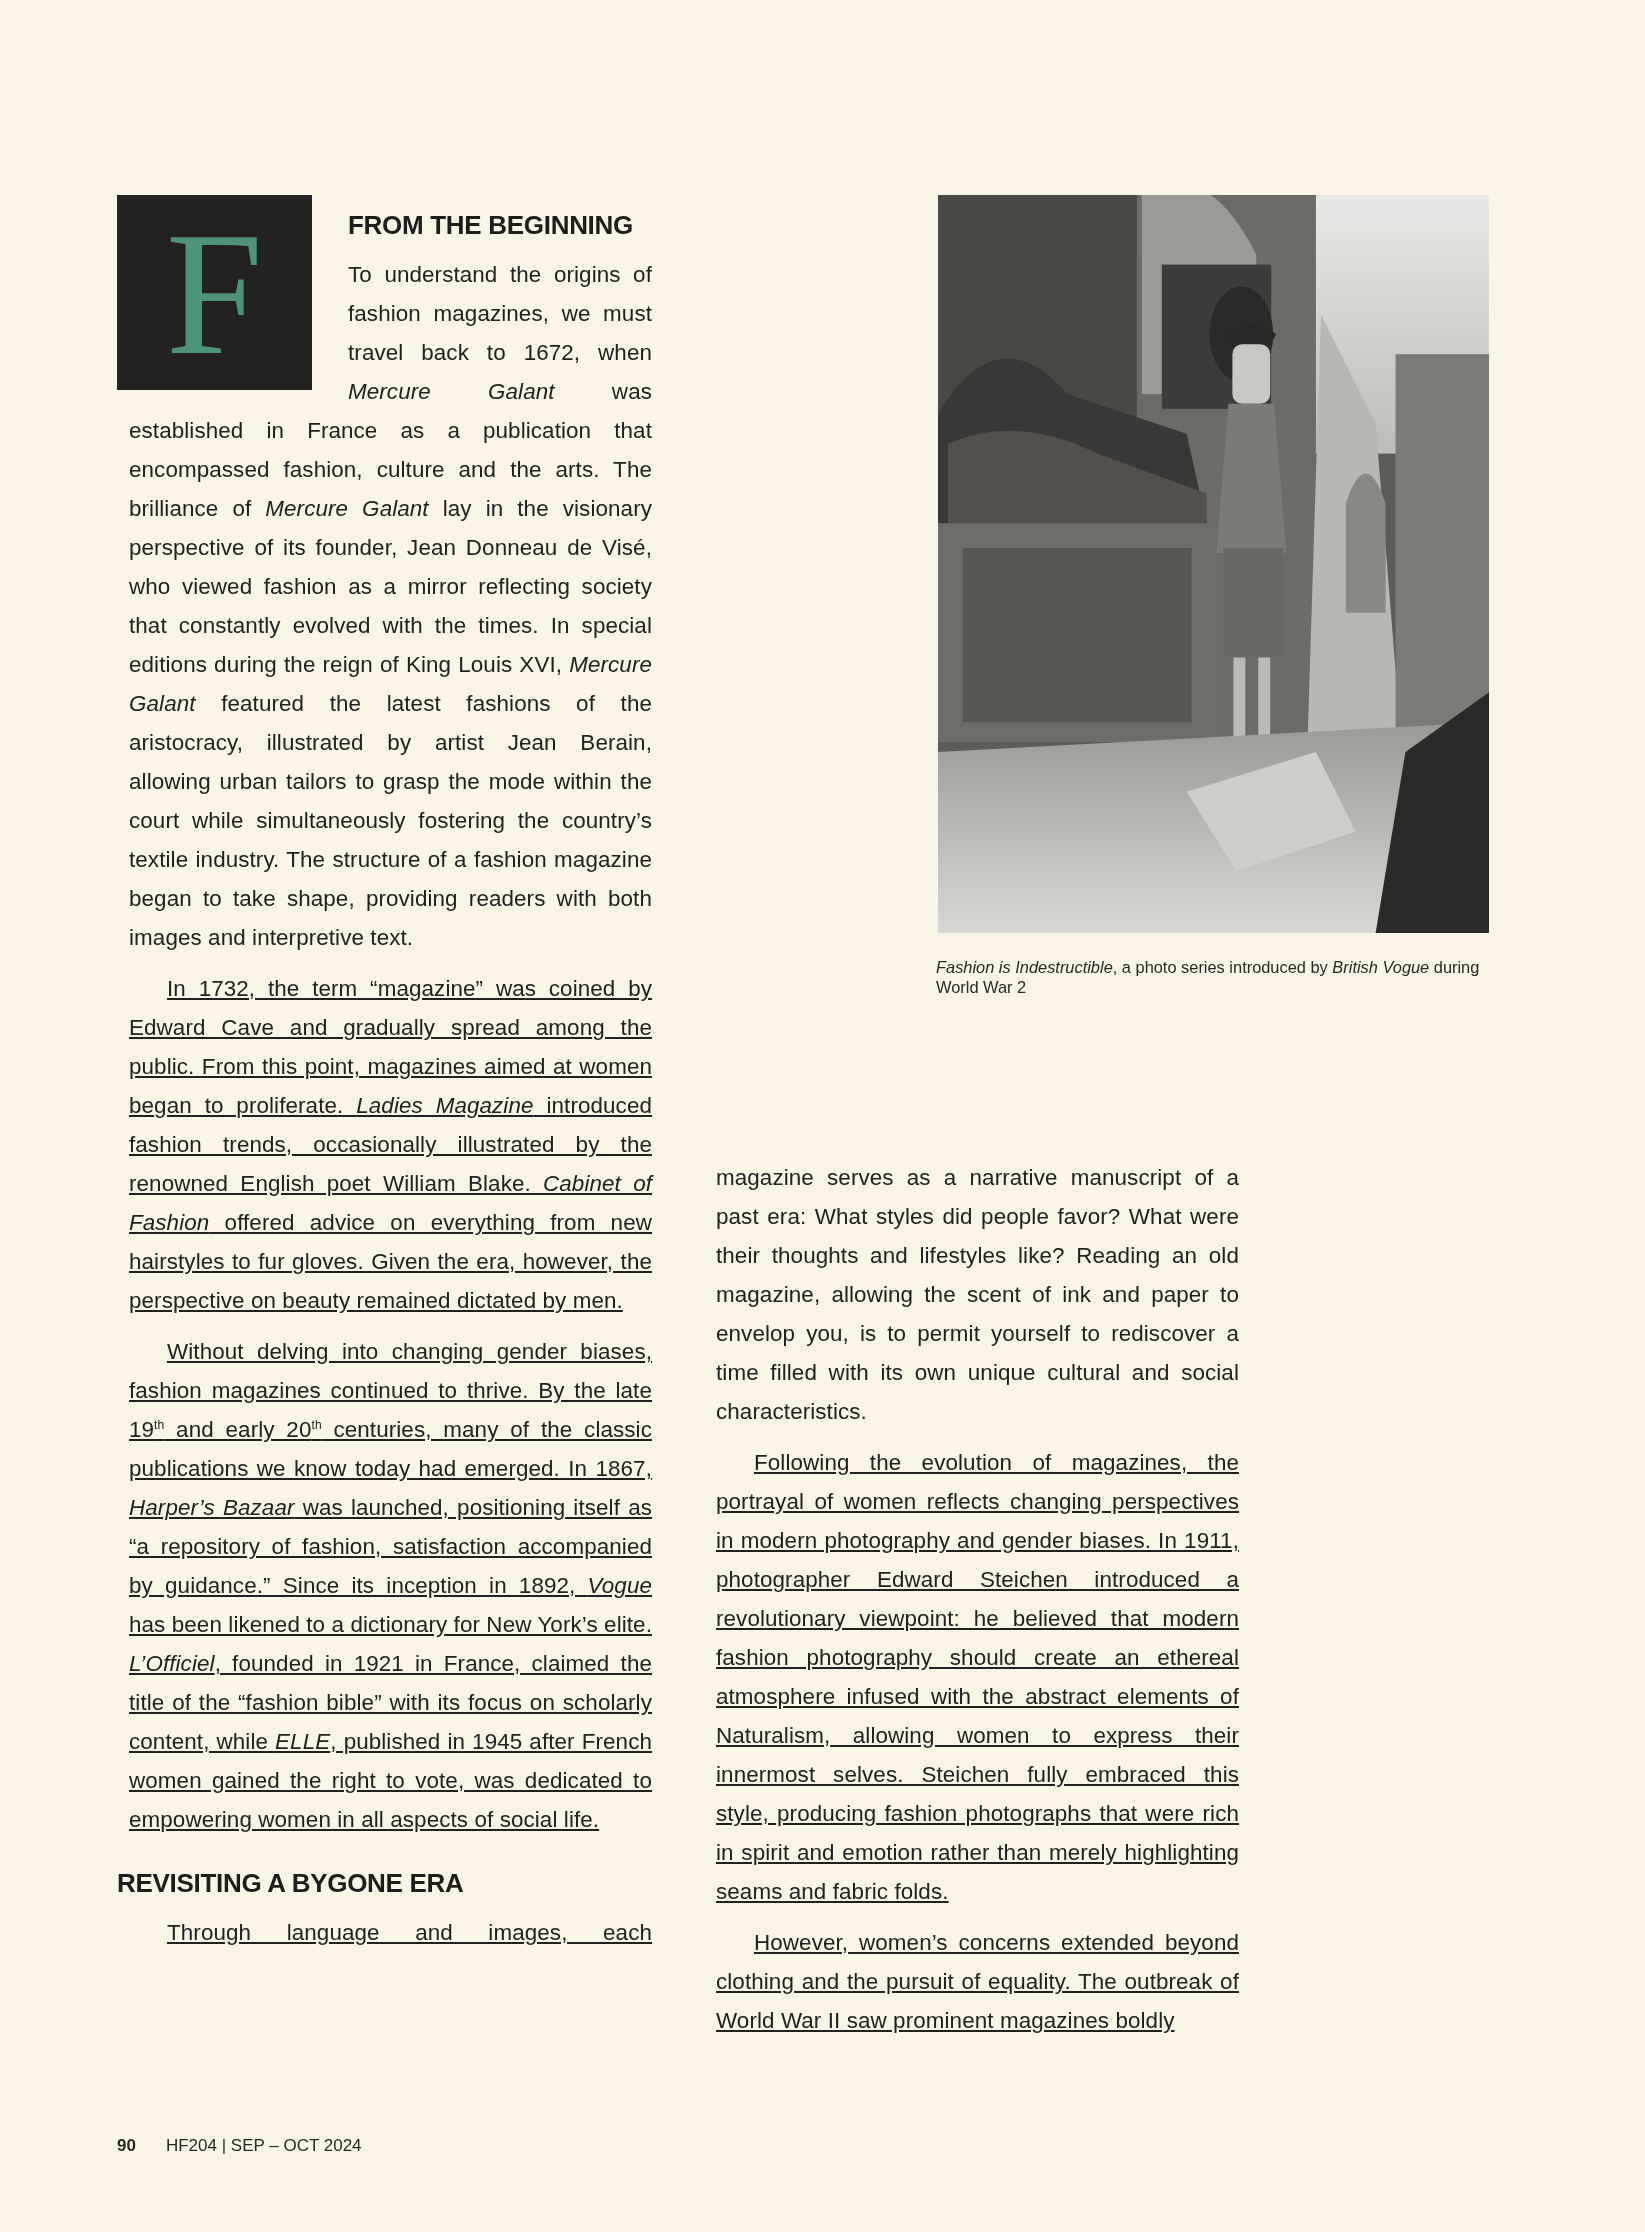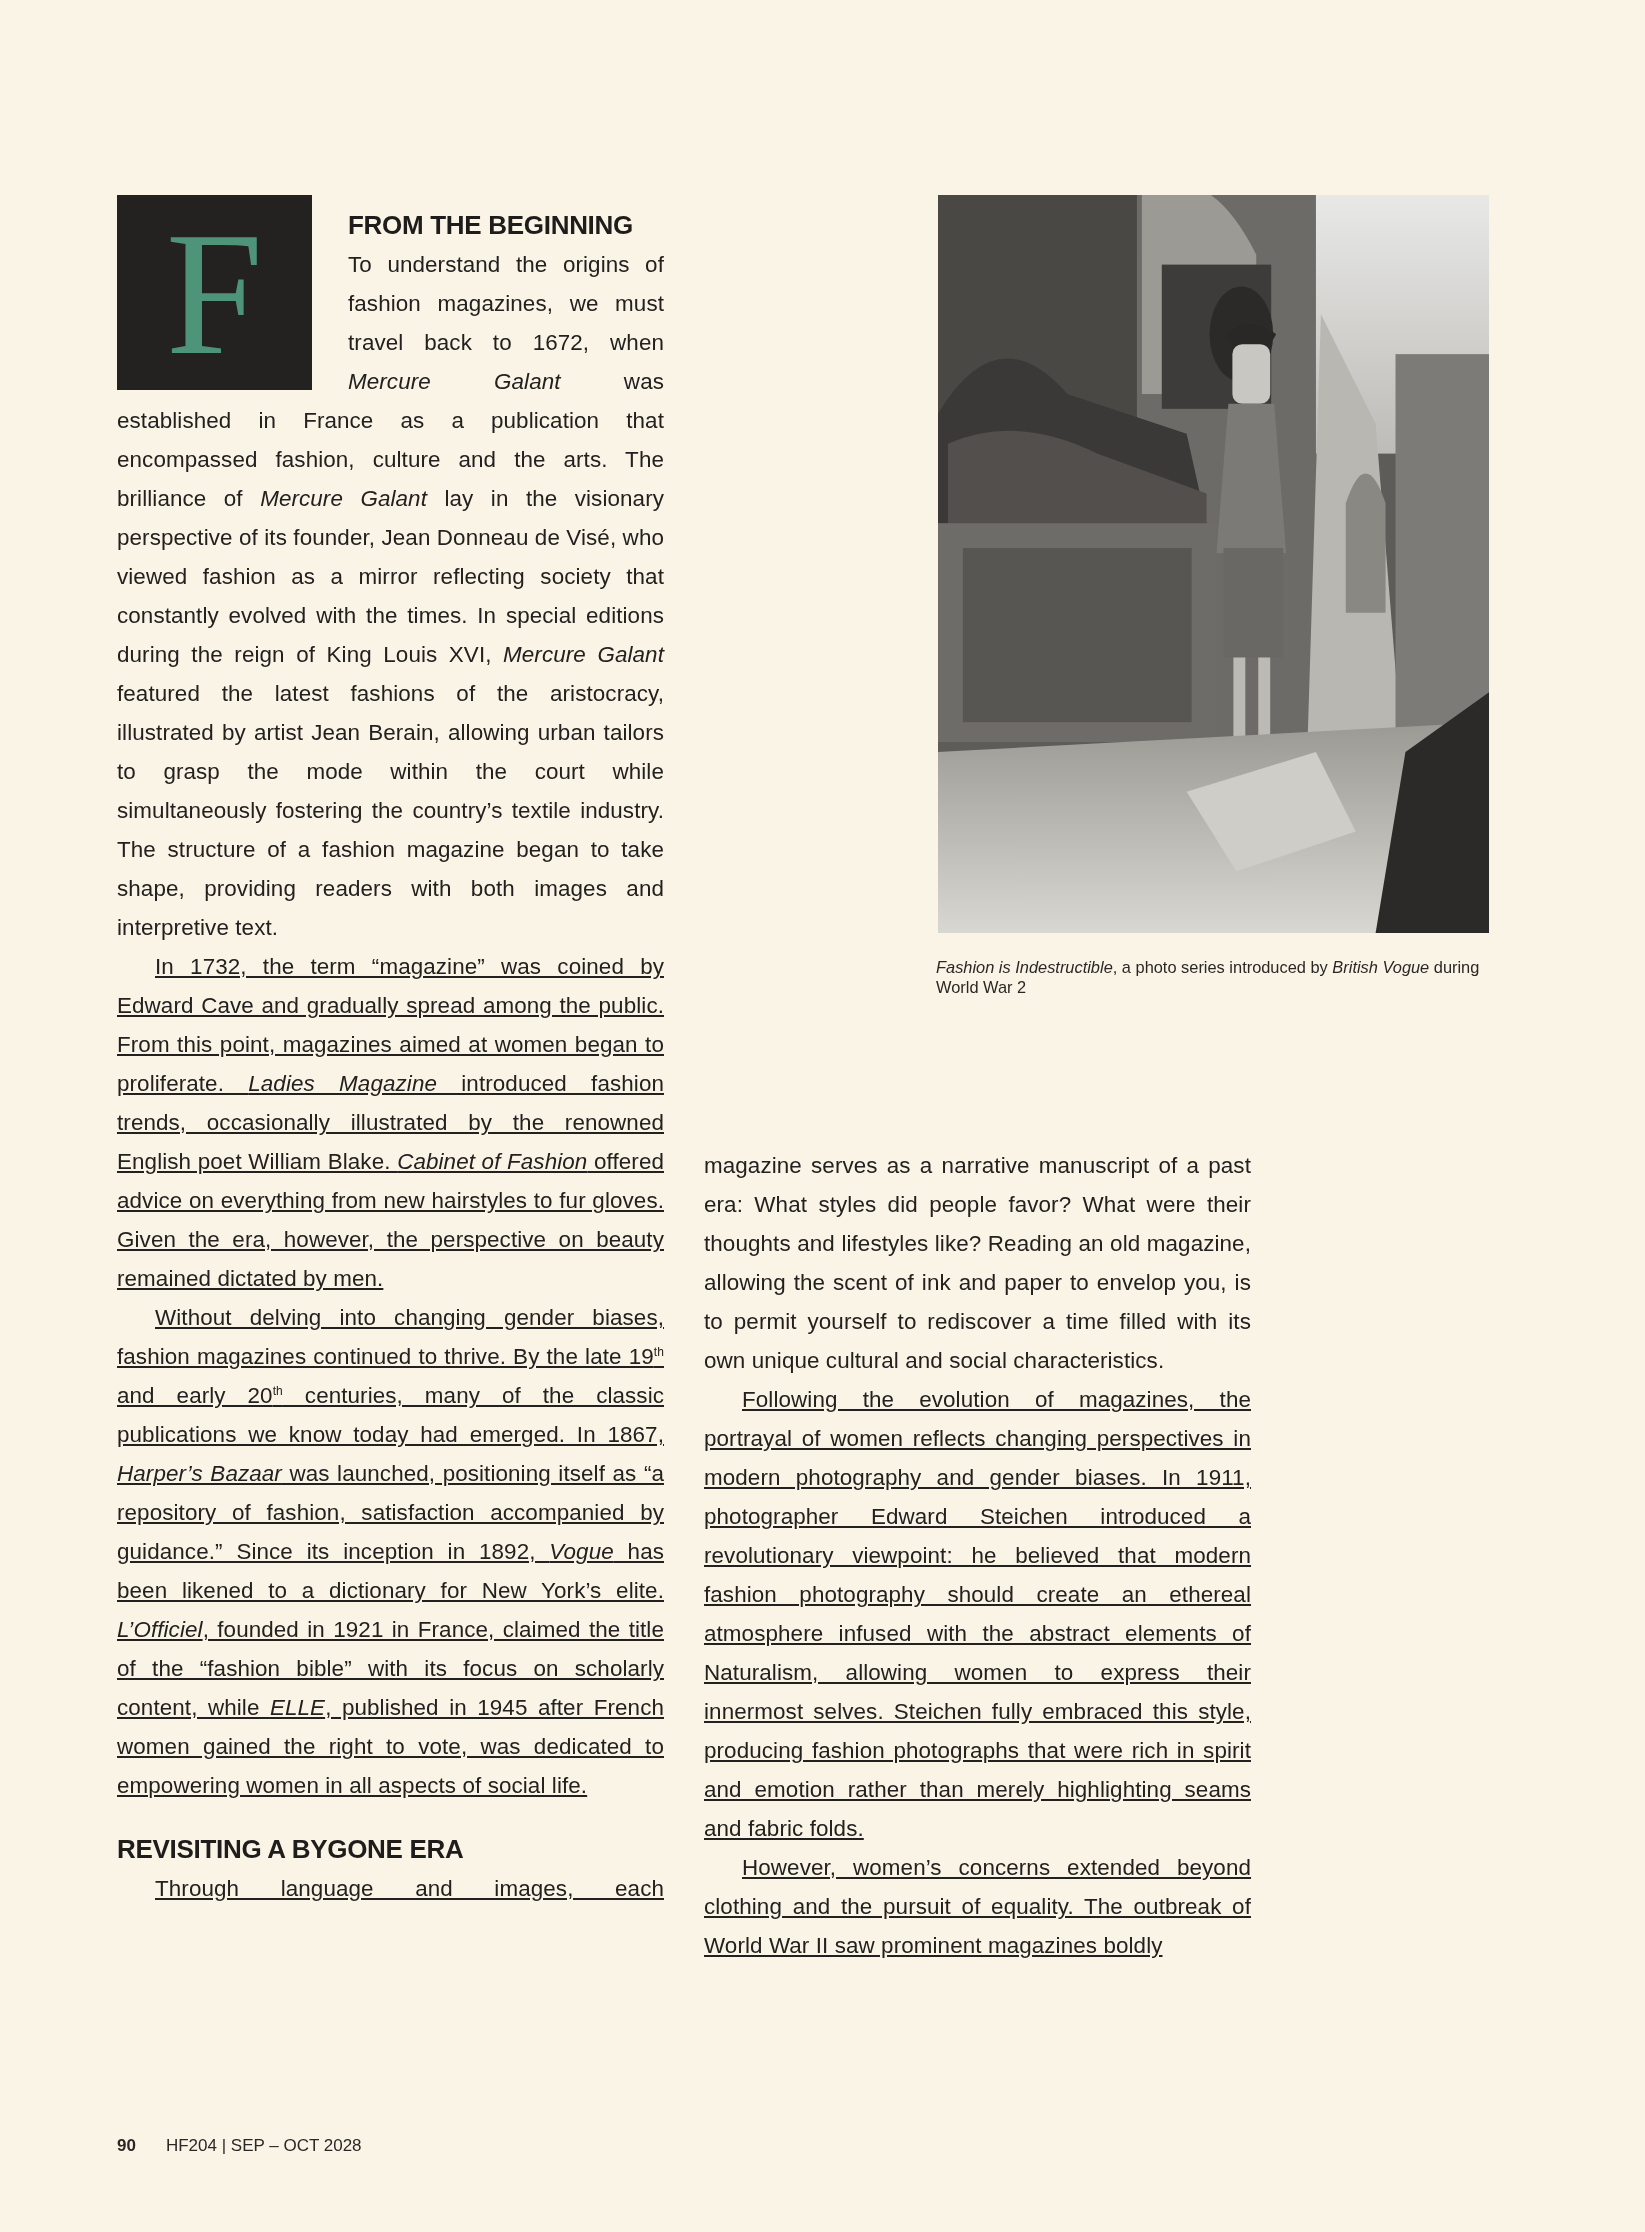--- a/index.html
+++ b/index.html
@@ -4,21 +4,21 @@
 <style>
   html, body { margin:0; padding:0; }
   body {
     width:1646px; height:2233px; background:#faf4e6; position:relative; overflow:hidden;
     font-family:"Liberation Sans", sans-serif; color:#232120;
   }
   .col {
     position:absolute; width:547px; font-size:22.4px; line-height:39px;
     text-align:justify; letter-spacing:0.1px;
   }
-  .col p { margin:0; }
+  .col p { margin:12px; }
   .col p.indent { text-indent:38px;text-decoration:underline; }
   #col1 { left:117px; top:207px; }
   #col2 { left:704px; top:1146px; }
   .dropcap {
     float:left; width:195px; height:195px; background:#242220;
     margin:-12px 36px 8px 0; position:relative;
   }
   .dropcap span {
     position:absolute; left:0; right:0; top:12px; text-align:center;
     font-family:"Liberation Serif", "DejaVu Serif", serif; font-size:175px; line-height:175px;
@@ -100,15 +100,15 @@
     <rect x="322" y="465" width="12" height="110" fill="#bcbab5"></rect>
     <path d="M0 560 L554 530 L554 742 L0 742 Z" fill="url(#ground)"></path>
     <polygon points="470,560 554,500 554,742 440,742" fill="#2c2a28"></polygon>
     <polygon points="250,600 380,560 420,640 300,680" fill="#cfcdc8"></polygon>
   </svg>
 </div>
 
 <div class="caption"><em>Fashion is Indestructible</em>, a photo series introduced by <em>British Vogue</em> during World War 2</div>
 
 <div class="footer">
-  <span class="pg">90</span><span>HF204 | SEP – OCT 2028</span>
+  <span class="pg">90</span><span>HF204 | SEP – OCT 2024</span>
 </div>
 
 
 </body></html>

